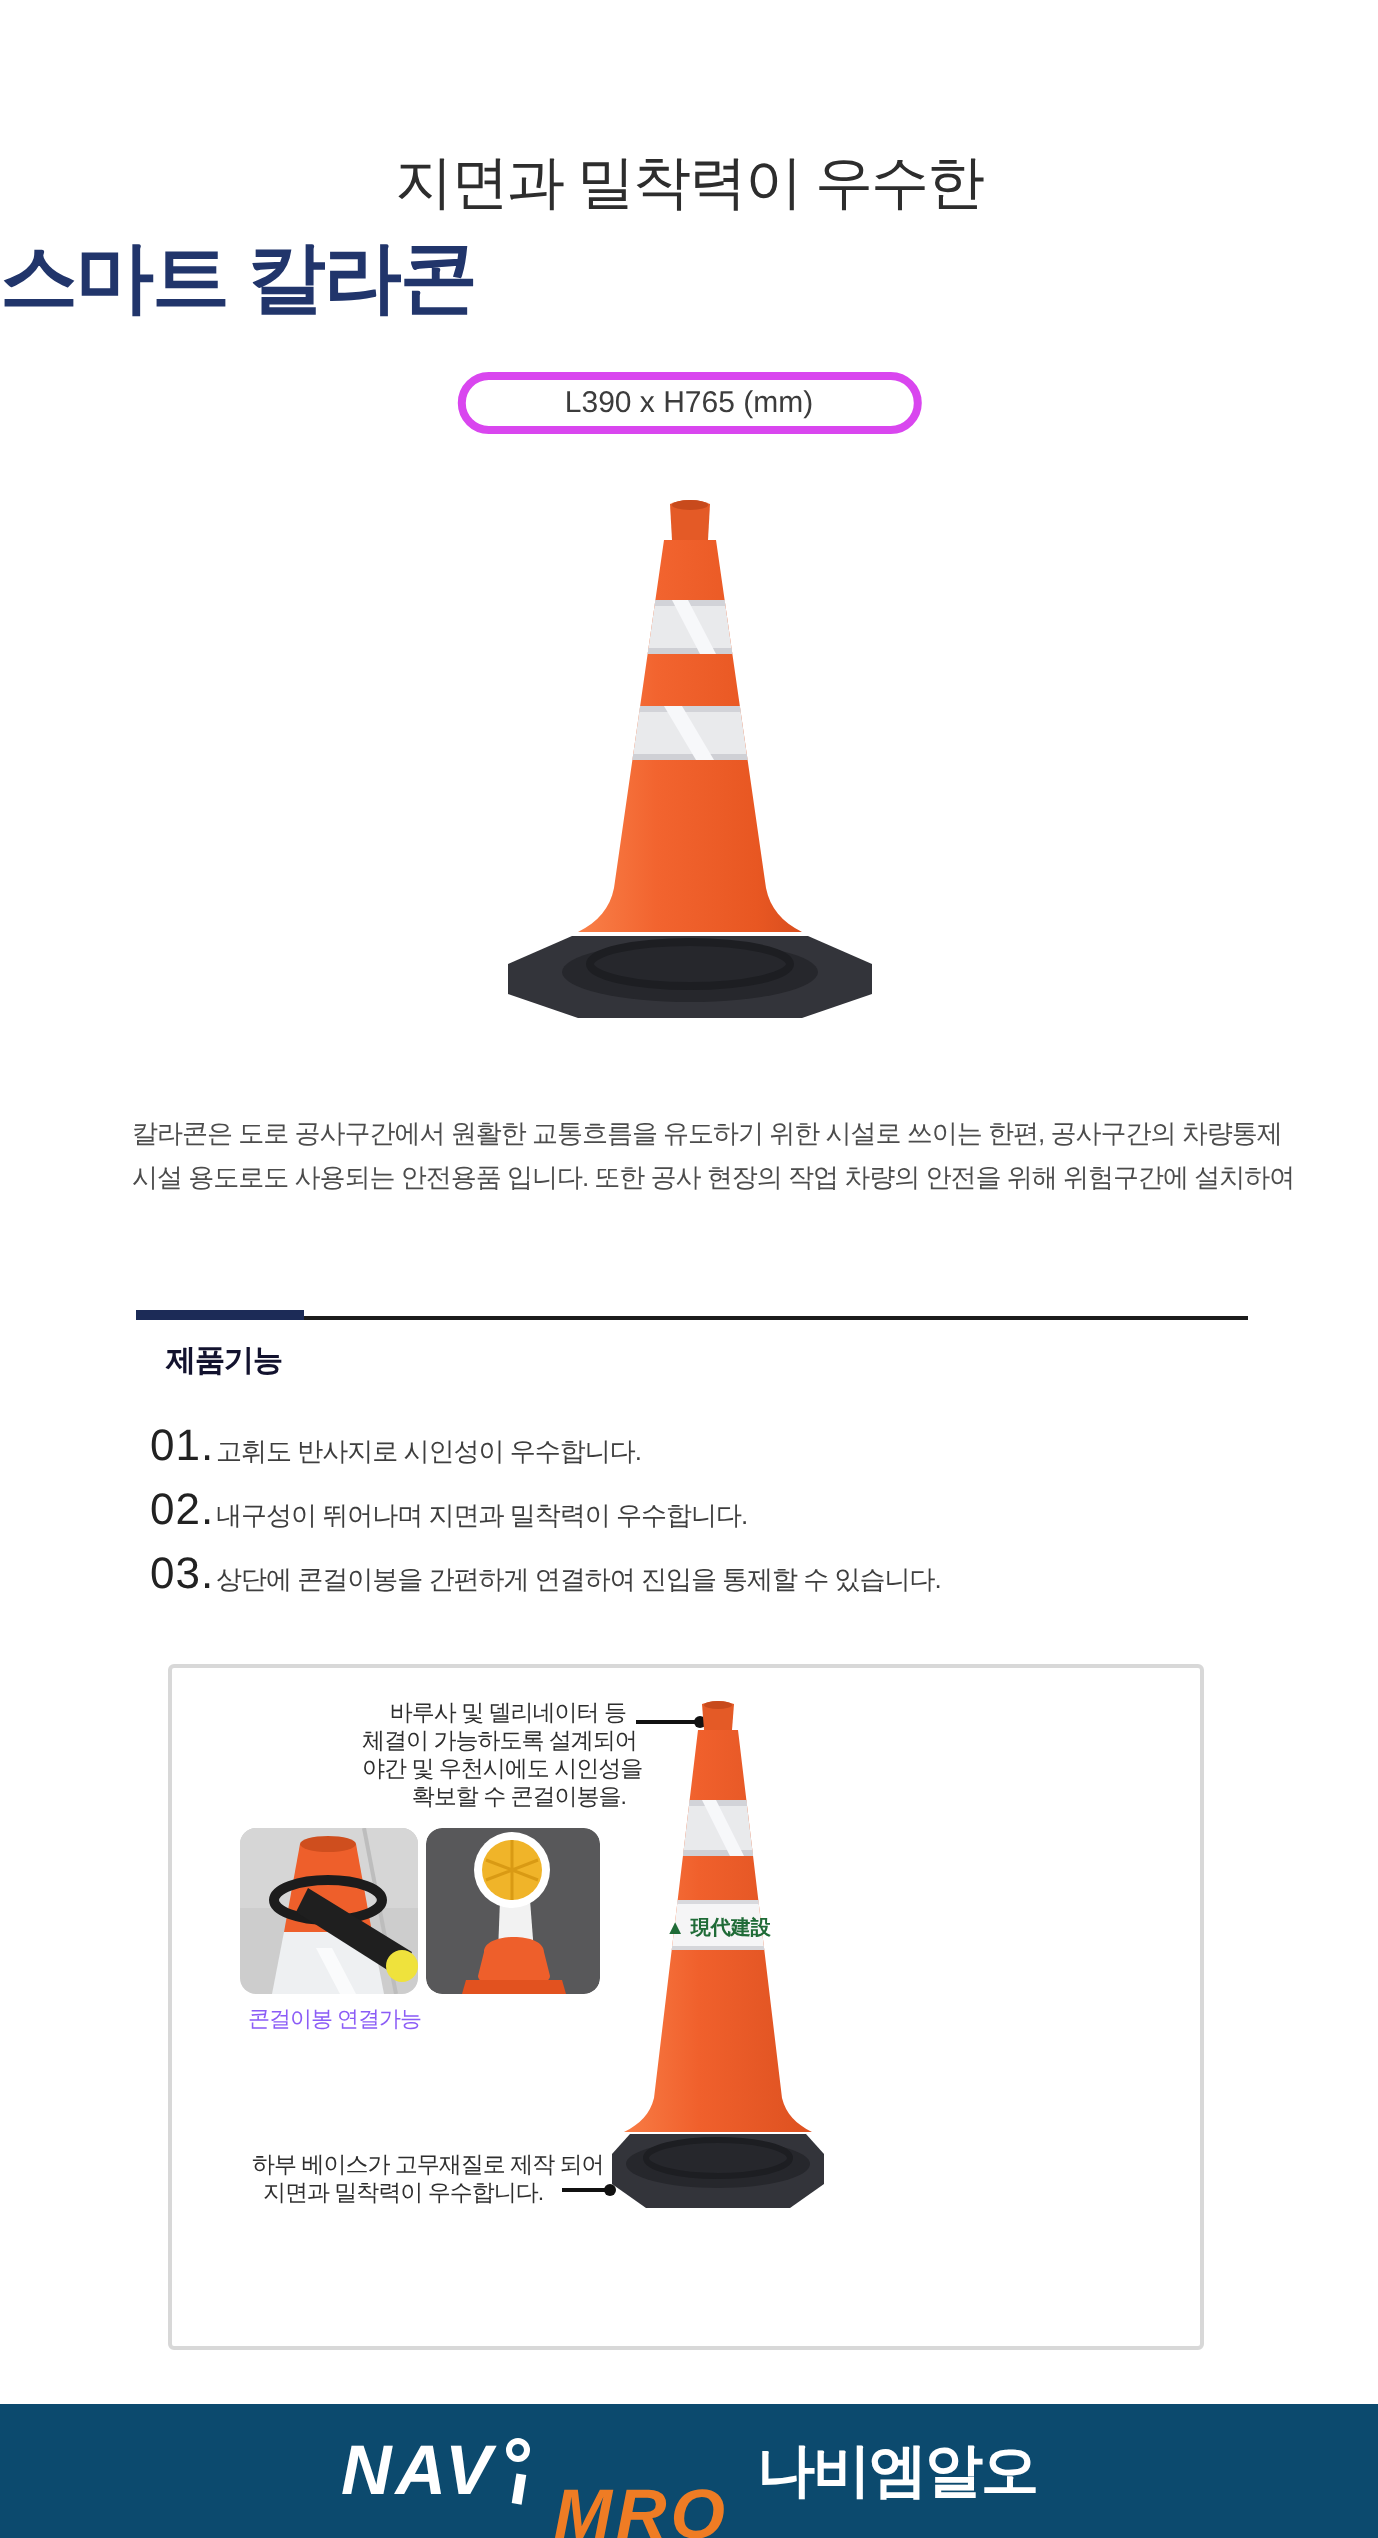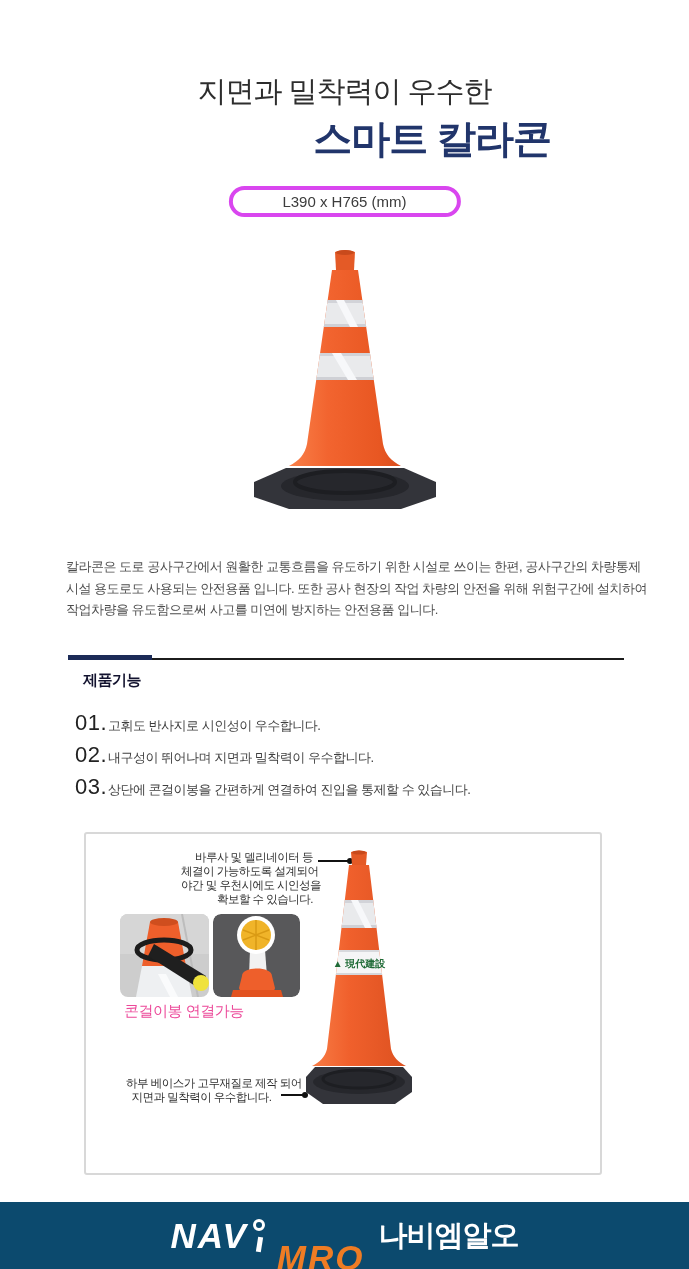--- a/index.html
+++ b/index.html
@@ -8,21 +8,21 @@
     position:relative; width:689px; height:1269px; margin:0 auto;
     background:#fff; overflow:hidden;
     font-family:"Liberation Sans","DejaVu Sans",sans-serif;
   }
   
   .subtitle {
     position:absolute; top:72px; left:0; width:689px; text-align:center;
     font-size:29px; font-weight:500; color:#2d2d2d; letter-spacing:-1px;
   }
   .title {
-    position:absolute; top:112px; left:0; width:551px; text-align:right;
+    position:absolute; top:112px; left:0; width:551px; text-align:left;
     font-size:39px; font-weight:800; color:#21356b; letter-spacing:-1px;
   }
   .size-badge {
     position:absolute; top:186px; left:50%; transform:translateX(-50%);
     border:4px solid #d946ef; border-radius:17px; background:#fff;
     padding:3px 50px; font-size:15px; color:#3c3c3c; white-space:nowrap;
   }
   
   .main-cone { position:absolute; left:228px; top:248px; }
   
@@ -57,21 +57,21 @@
     font-size:11.5px; line-height:13.5px; color:#2e2e2e; letter-spacing:-0.5px; white-space:nowrap;
   }
   .leader { position:absolute; height:1.5px; background:#111; }
   .leader-dot { position:absolute; width:6px; height:6px; border-radius:50%; background:#111; }
   .fig-cone { position:absolute; left:213px; top:12px; }
   .photo { position:absolute; top:80px; border-radius:8px; overflow:hidden; }
   .photo1 { left:34px; }
   .photo2 { left:127px; }
   .photo-caption {
     position:absolute; left:38px; top:168px;
-    font-size:15px; color:#ec4899; letter-spacing:-0.5px; white-space:nowrap;
+    font-size:11px; color:#8b5cf6; letter-spacing:-0.5px; white-space:nowrap;
   }
   
   .footer {
     position:absolute; left:0; top:1202px; width:689px; height:67px;
     background:#0c4a6e; display:flex; align-items:center; justify-content:center;
   }
   .logo { display:flex; align-items:center; }
   .logo-nav, .logo-mro {
     font-size:35px; font-weight:800; font-style:italic; letter-spacing:2px;
   }
@@ -127,21 +127,20 @@
       <path d="M104,105 L120,132 L129,132 L113,105 Z" fill="#f7f8fa"></path>
     </g>
 
     <path d="M107,4 Q117,0 127,4 L126,22 L108,22 Z" fill="#e45a26"></path>
     <ellipse cx="117" cy="4.5" rx="9" ry="2.5" fill="#c84a1c"></ellipse>
   </svg>
 
   <div class="description">
     <div>칼라콘은 도로 공사구간에서 원활한 교통흐름을 유도하기 위한 시설로 쓰이는 한편, 공사구간의 차량통제</div>
     <div>시설 용도로도 사용되는 안전용품 입니다. 또한 공사 현장의 작업 차량의 안전을 위해 위험구간에 설치하여</div>
-    <div>작업차량을 유도함으로써 사고를 미연에 방지하는 안전용품 입니다.</div>
   </div>
 
   <div class="divider-thin"></div>
   <div class="divider-navy"></div>
 
   <div class="section-title">제품기능</div>
   <div class="features">
     <div class="feature-row">
       <span class="feature-no">01.</span>
       <span class="feature-text">고휘도 반사지로 시인성이 우수합니다.</span>
@@ -155,21 +154,21 @@
       <span class="feature-text">상단에 콘걸이봉을 간편하게 연결하여 진입을 통제할 수 있습니다.</span>
     </div>
   </div>
 
   <div class="figure-box">
 
     <div class="ann-top">
       <div>바루사 및 델리네이터 등</div>
       <div>체결이 가능하도록 설계되어</div>
       <div>야간 및 우천시에도 시인성을</div>
-      <div>확보할 수 있습니다.</div>
+      <div>확보할 수 콘걸이봉을.</div>
     </div>
     <div class="leader" style="left:232px; top:26px; width:33px;"></div>
     <div class="leader-dot" style="left:261px; top:23.5px;"></div>
 
     <svg class="fig-cone" width="120" height="285" viewBox="0 0 120 285">
       <defs>
         <linearGradient id="coneGrad2" x1="0" y1="0" x2="1" y2="0">
           <stop offset="0" stop-color="#f87c45"></stop>
           <stop offset="0.4" stop-color="#f0602c"></stop>
           <stop offset="1" stop-color="#dd5120"></stop>

